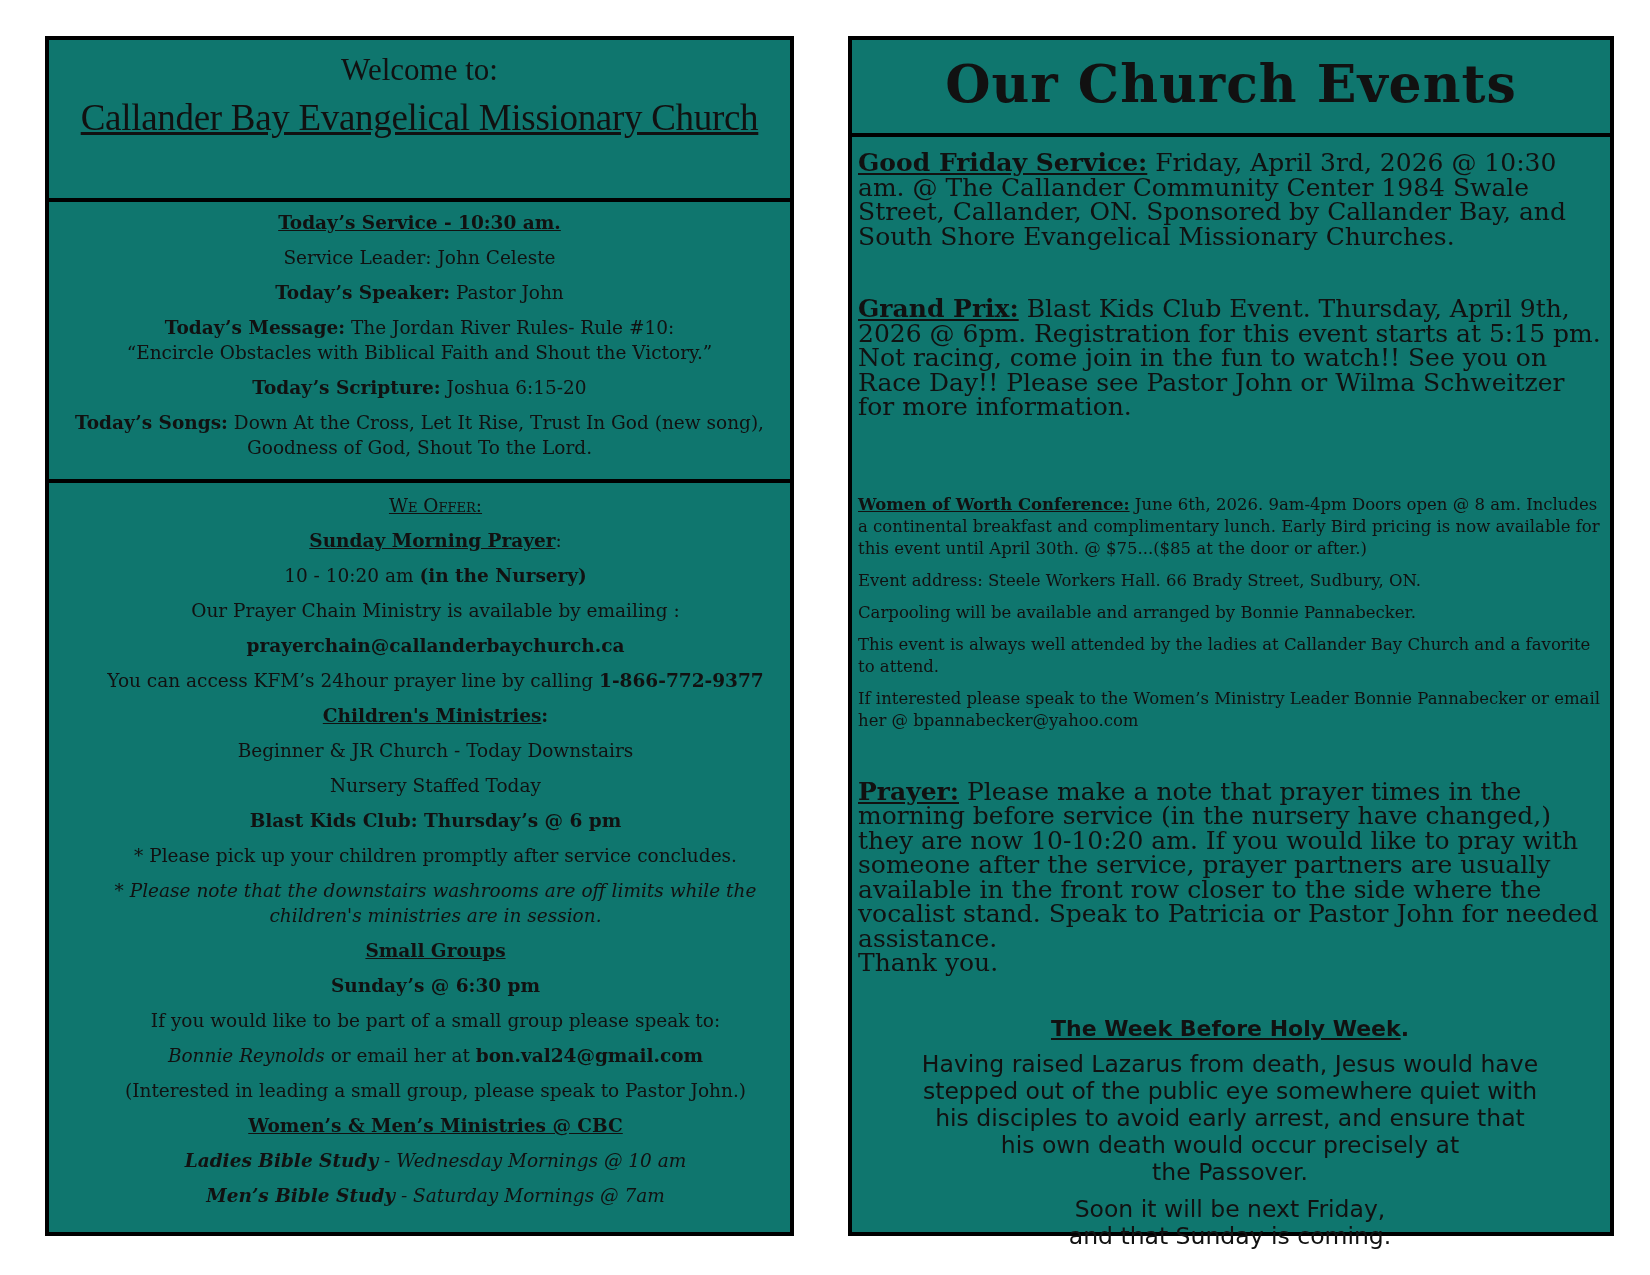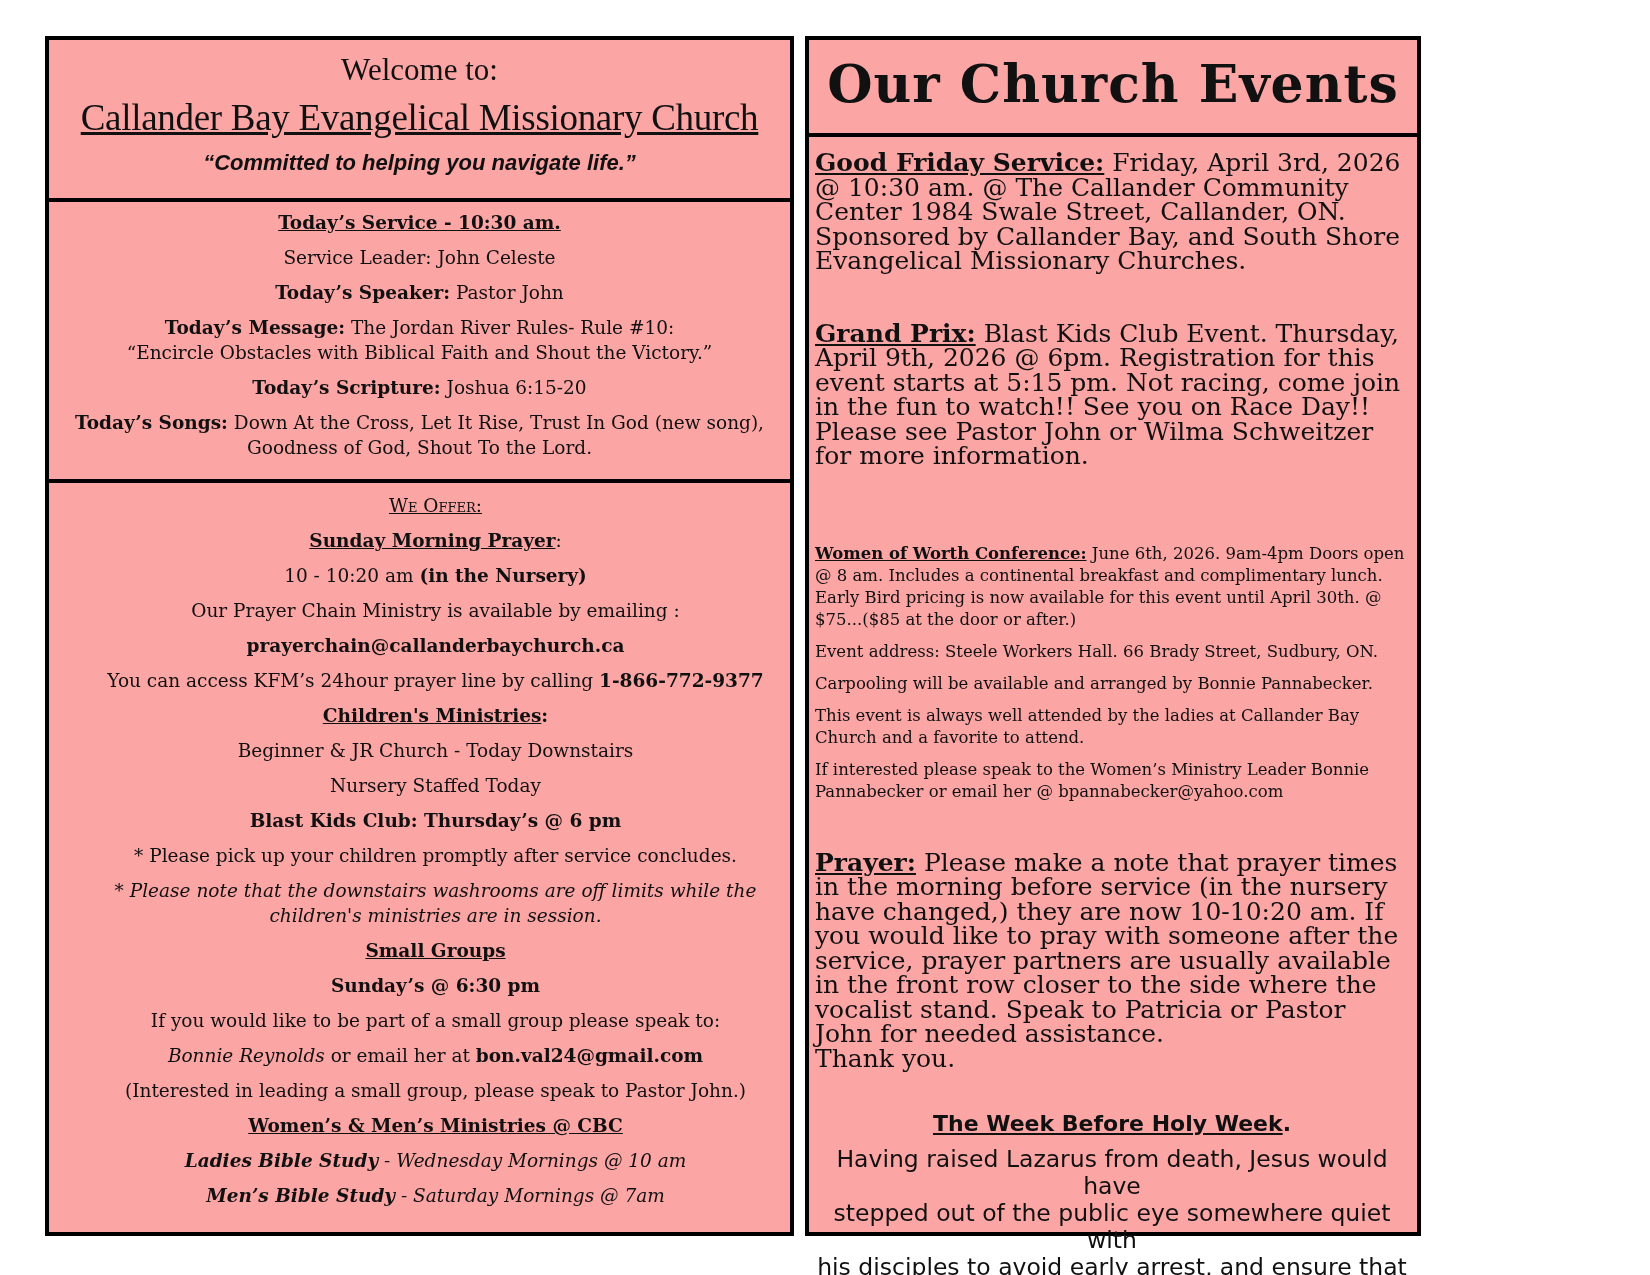--- a/index.html
+++ b/index.html
@@ -1,19 +1,19 @@
 <!DOCTYPE html>
 <html><head>
 <meta charset="utf-8">
 <style>
   html, body { margin: 0; padding: 0; background: #ffffff; }
   body { width: 1650px; height: 1275px; position: relative; overflow: hidden; color: #111; }
-  .panel { position: absolute; border: 4px solid #000; box-sizing: border-box; background: #fca5a5; }
+  .panel { position: absolute; border: 4px solid #000; box-sizing: border-box; background: #0f766e; }
   #left-panel { left: 45px; top: 36px; width: 749px; height: 1200px; }
-  #right-panel { left: 805px; top: 36px; width: 616px; height: 1200px; }
+  #right-panel { left: 848px; top: 36px; width: 766px; height: 1200px; }
   .section { border-bottom: 4px solid #000; box-sizing: border-box; text-align: center; }
   .section:last-child { border-bottom: none; margin-left: 32px; }
 
   #welcome { height: 162px; padding-top: 10px; }
   .welcome-to { font-family: "Liberation Serif", serif; font-size: 31px; margin: 0; line-height: 40px; }
   .church-name { font-family: "Liberation Serif", serif; font-size: 37px; text-decoration: underline; margin: 6px 0 0; line-height: 44px; letter-spacing: -0.3px; }
   .tagline { font-family: "Liberation Sans", sans-serif; font-style: italic; font-weight: bold; font-size: 22px; margin: 10px 0 0; }
 
   #service { height: 281px; padding: 8px 12px 0; text-align: center; }
   #service p, #offer p { font-family: "DejaVu Serif", serif; font-size: 18.5px; margin: 0 0 10px; line-height: 25px; }
@@ -40,21 +40,20 @@
   .reflect-body { font-family: "DejaVu Sans", sans-serif; font-size: 23.5px; line-height: 27px; margin: 0 0 10px; }
 </style>
 </head>
 <body>
 
 <div class="panel" id="left-panel">
 
   <div class="section" id="welcome">
     <p class="welcome-to">Welcome to:</p>
     <p class="church-name">Callander Bay Evangelical Missionary Church</p>
-    <p class="tagline">“Committed to helping you navigate life.”</p>
   </div>
 
   <div class="section" id="service">
     <p><span class="hl ul">Today’s Service - 10:30 am.</span></p>
     <p>Service Leader: John Celeste</p>
     <p><span class="hl">Today’s Speaker:</span><span> Pastor John</span></p>
     <p><span class="hl">Today’s Message:</span><span> The Jordan River Rules- Rule #10:</span><br><span>“Encircle Obstacles with Biblical Faith and Shout the Victory.”</span></p>
     <p><span class="hl">Today’s Scripture:</span><span> Joshua 6:15-20</span></p>
     <p><span class="hl">Today’s Songs:</span><span> Down At the Cross, Let It Rise, Trust In God (new song), Goodness of God, Shout To the Lord.</span></p>
   </div>

